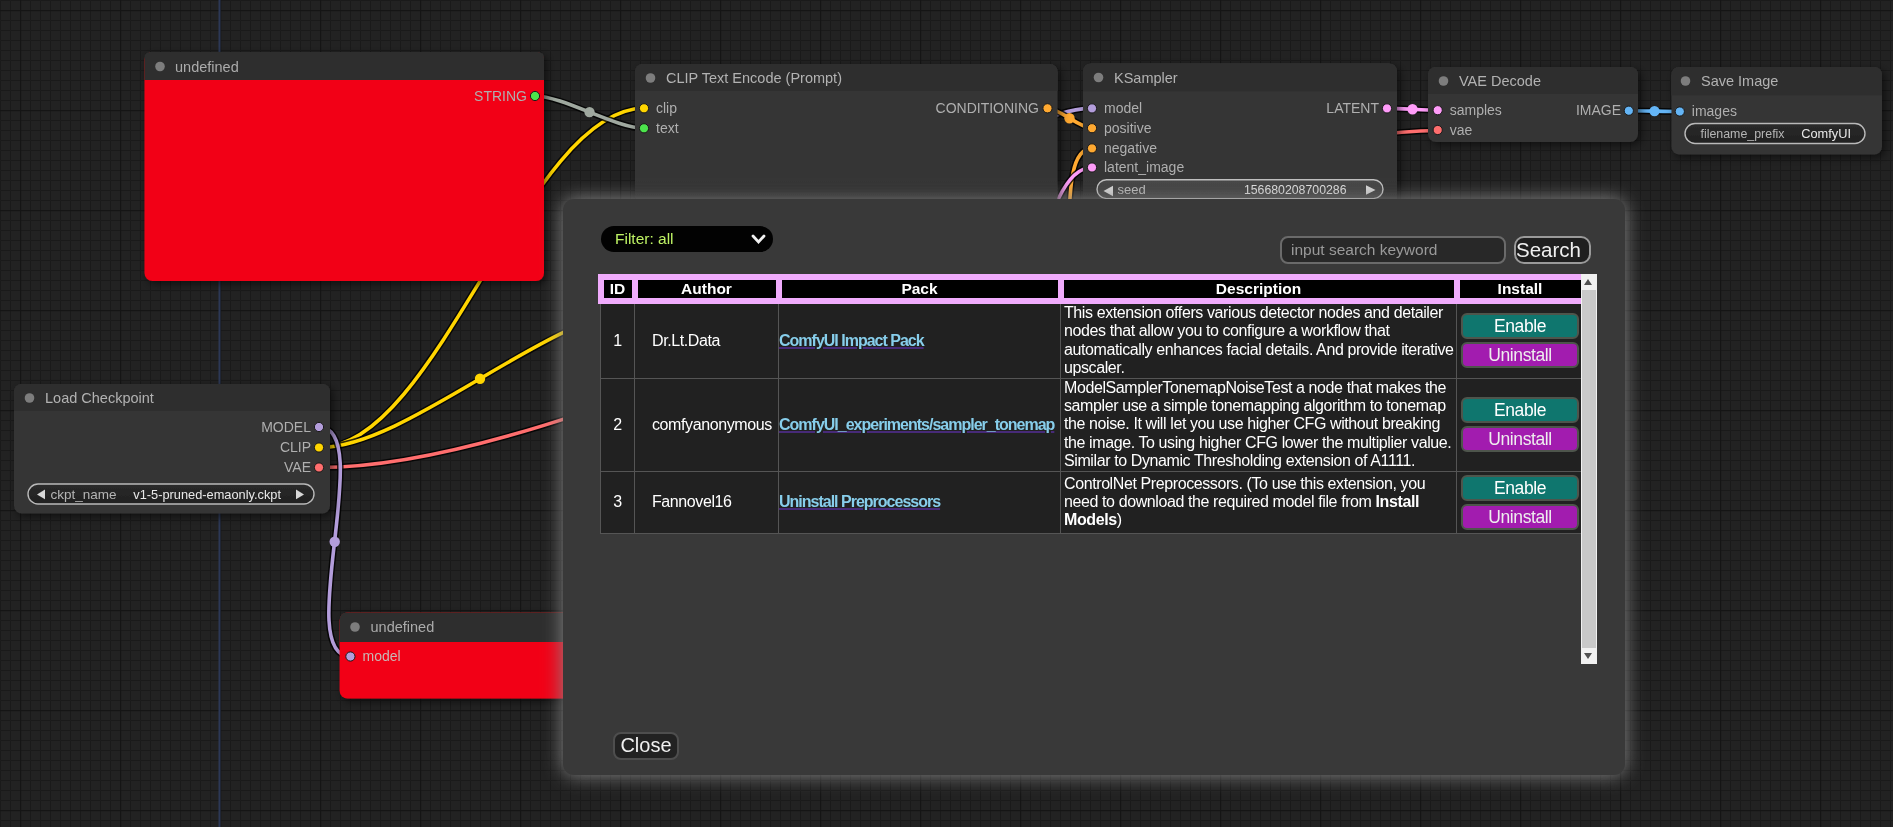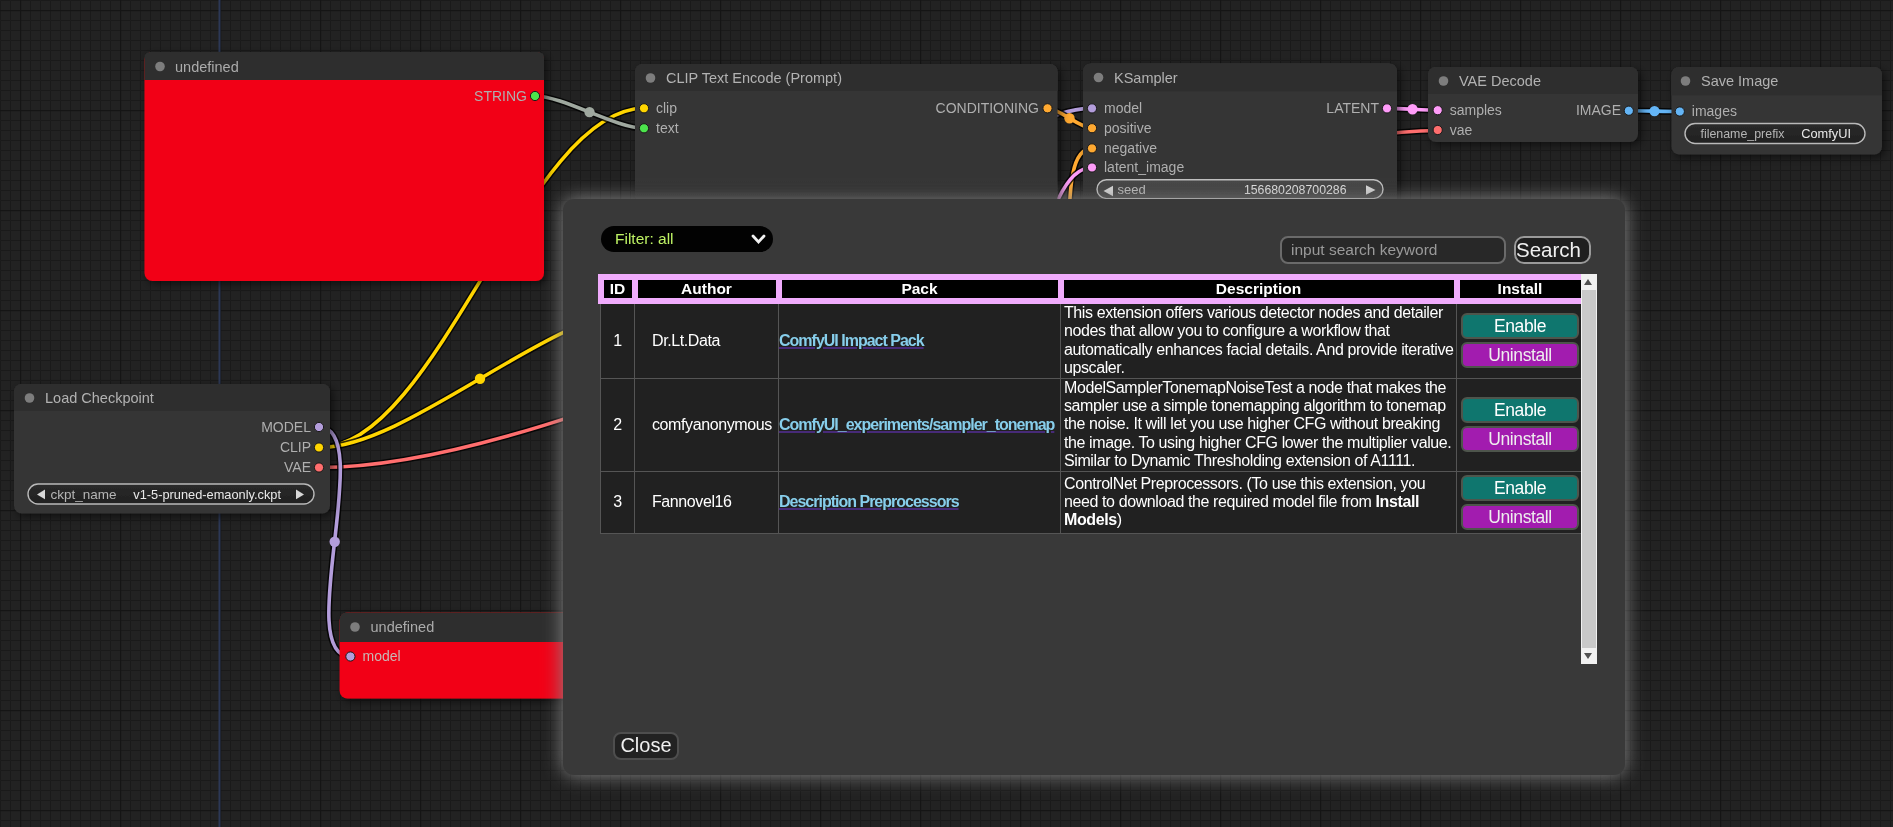--- a/index.html
+++ b/index.html
@@ -257,21 +257,21 @@
         <td class="c-name"><span>ComfyUI_experiments/sampler_tonemap</span></td>
         <td class="c-desc">ModelSamplerTonemapNoiseTest a node that makes the<br>sampler use a simple tonemapping algorithm to tonemap<br>the noise. It will let you use higher CFG without breaking<br>the image. To using higher CFG lower the multiplier value.<br>Similar to Dynamic Thresholding extension of A1111.</td>
         <td class="c-install">
                 <div class="btn enable">Enable</div>
                 <div class="btn uninstall">Uninstall</div>
               </td>
       </tr>
       <tr>
         <td class="c-id">3</td>
         <td class="c-author">Fannovel16</td>
-        <td class="c-name"><span>Description Preprocessors</span></td>
+        <td class="c-name"><span>Uninstall Preprocessors</span></td>
         <td class="c-desc">ControlNet Preprocessors. (To use this extension, you<br>need to download the required model file from <b>Install<br>Models</b>)</td>
         <td class="c-install">
                 <div class="btn enable">Enable</div>
                 <div class="btn uninstall">Uninstall</div>
               </td>
       </tr>
     </tbody>
         </table>
     <div id="sbar">
           <div class="thumb"></div>

